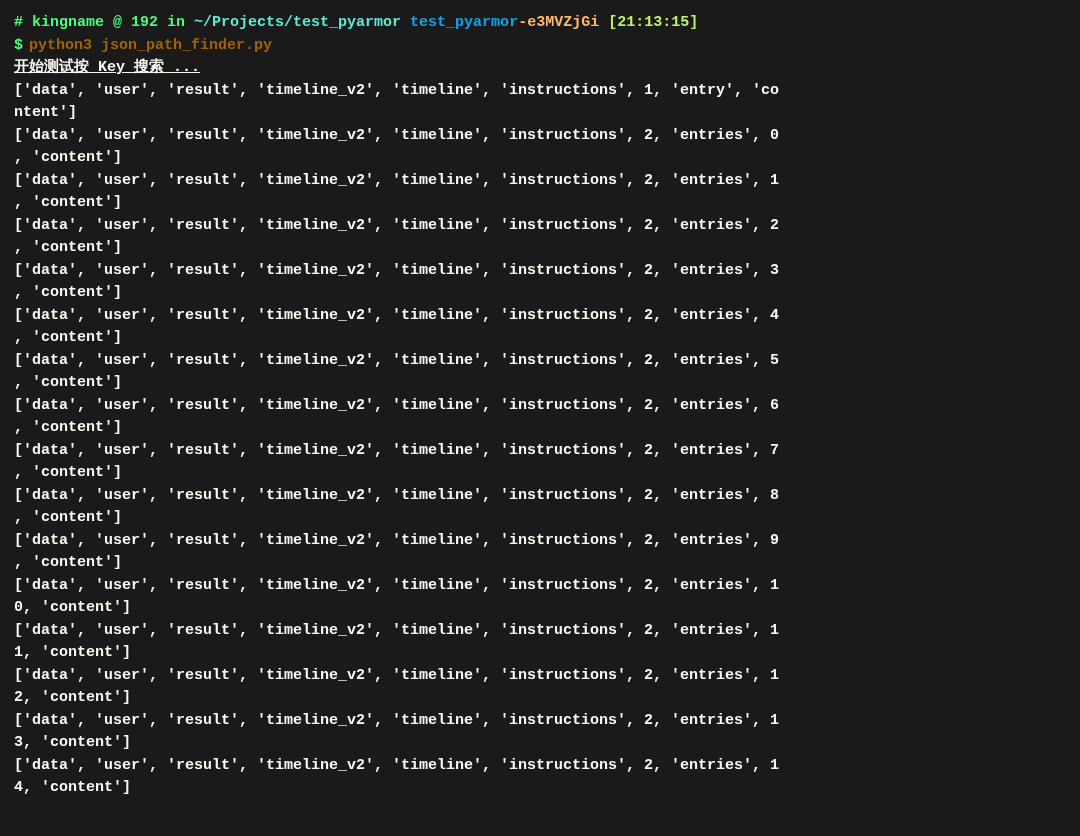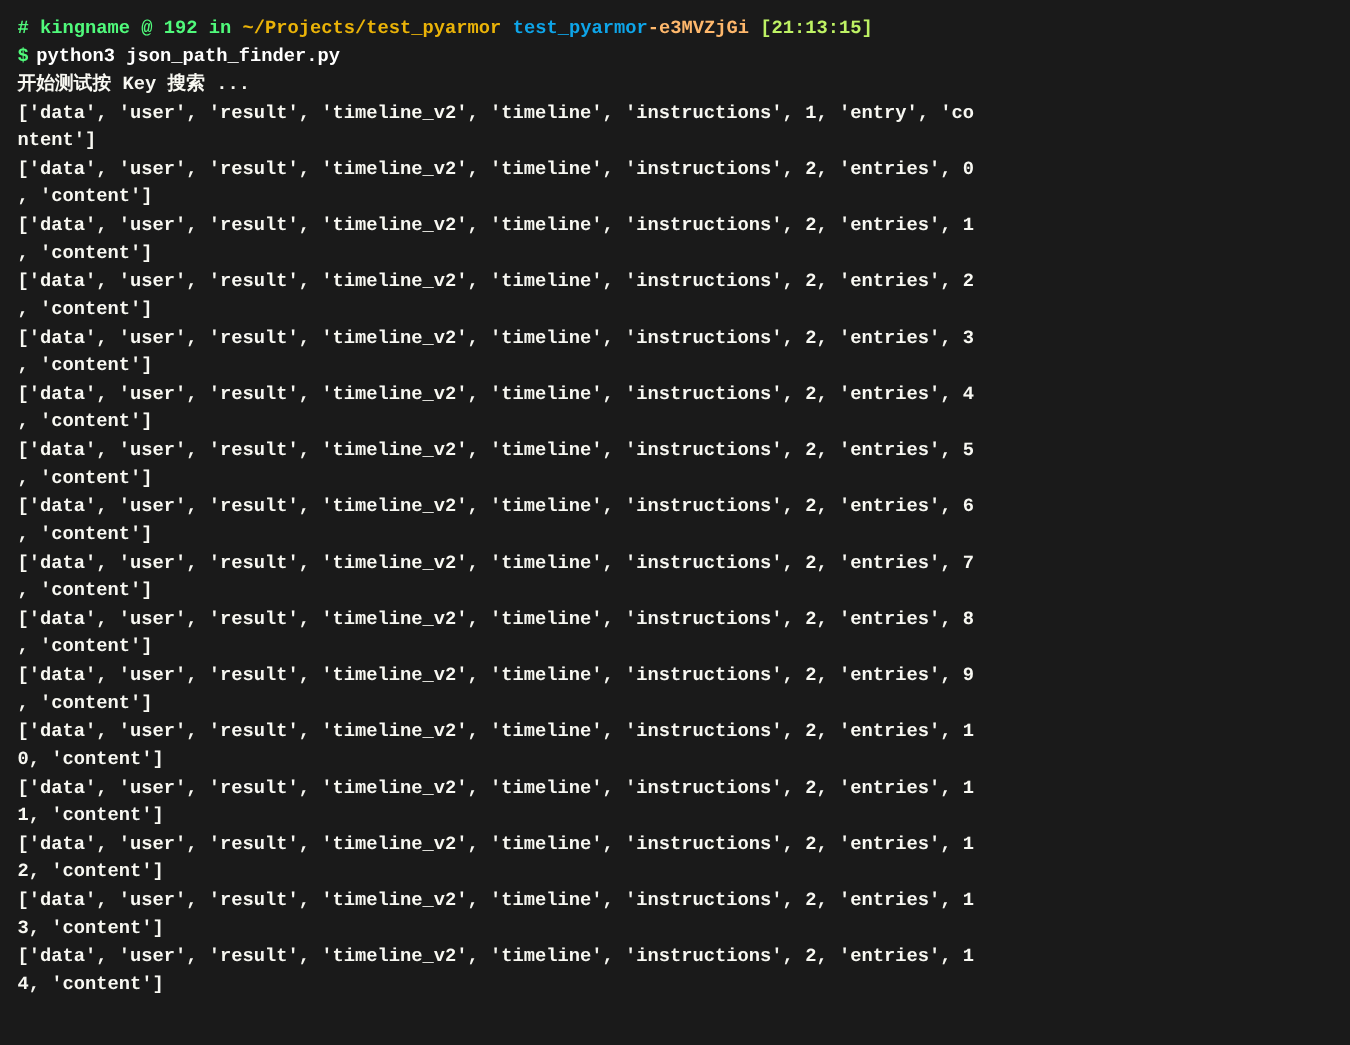--- a/index.html
+++ b/index.html
@@ -42,41 +42,42 @@
       align-items: baseline;
     }
 
     .dollar {
       color: #50fa7b;
       font-weight: bold;
       margin-right: 6px;
     }
 
     .command {
-      color: #ffffff;
+      color: #a16207;
       font-weight: bold;
       text-align: center;
     }
 
     .output-line {
       color: #f8f8f2;
       white-space: pre-wrap;
       word-break: break-all;
       display: block;
       font-weight: bold;
+      text-decoration: underline;
     }
   </style>
 </head>
 <body>
 
 <div class="terminal">
 
   <div class="prompt-line">
     <span class="hash">#</span>
-    <span style="color:#50fa7b;font-weight:bold;">&nbsp;kingname @ 192 in <span style="color:#eab308;">~/Projects/test_pyarmor</span> <span style="color:#0ea5e9;">test_pyarmor</span><span style="color:#ffb86c;text-align:center;">-e3MVZjGi</span> <span style="color:#bef264;">[21:13:15]</span></span>
+    <span style="color:#50fa7b;font-weight:bold;">&nbsp;kingname @ 192 in <span style="color:#5eead4;">~/Projects/test_pyarmor</span> <span style="color:#0ea5e9;">test_pyarmor</span><span style="color:#ffb86c;text-align:center;">-e3MVZjGi</span> <span style="color:#bef264;">[21:13:15]</span></span>
   </div>
 
   <div class="dollar-line">
     <span class="dollar">$</span>
     <span class="command">python3 json_path_finder.py</span>
   </div>
 
   <div>
     <span class="output-line">开始测试按 Key 搜索 ...</span>
   </div>

